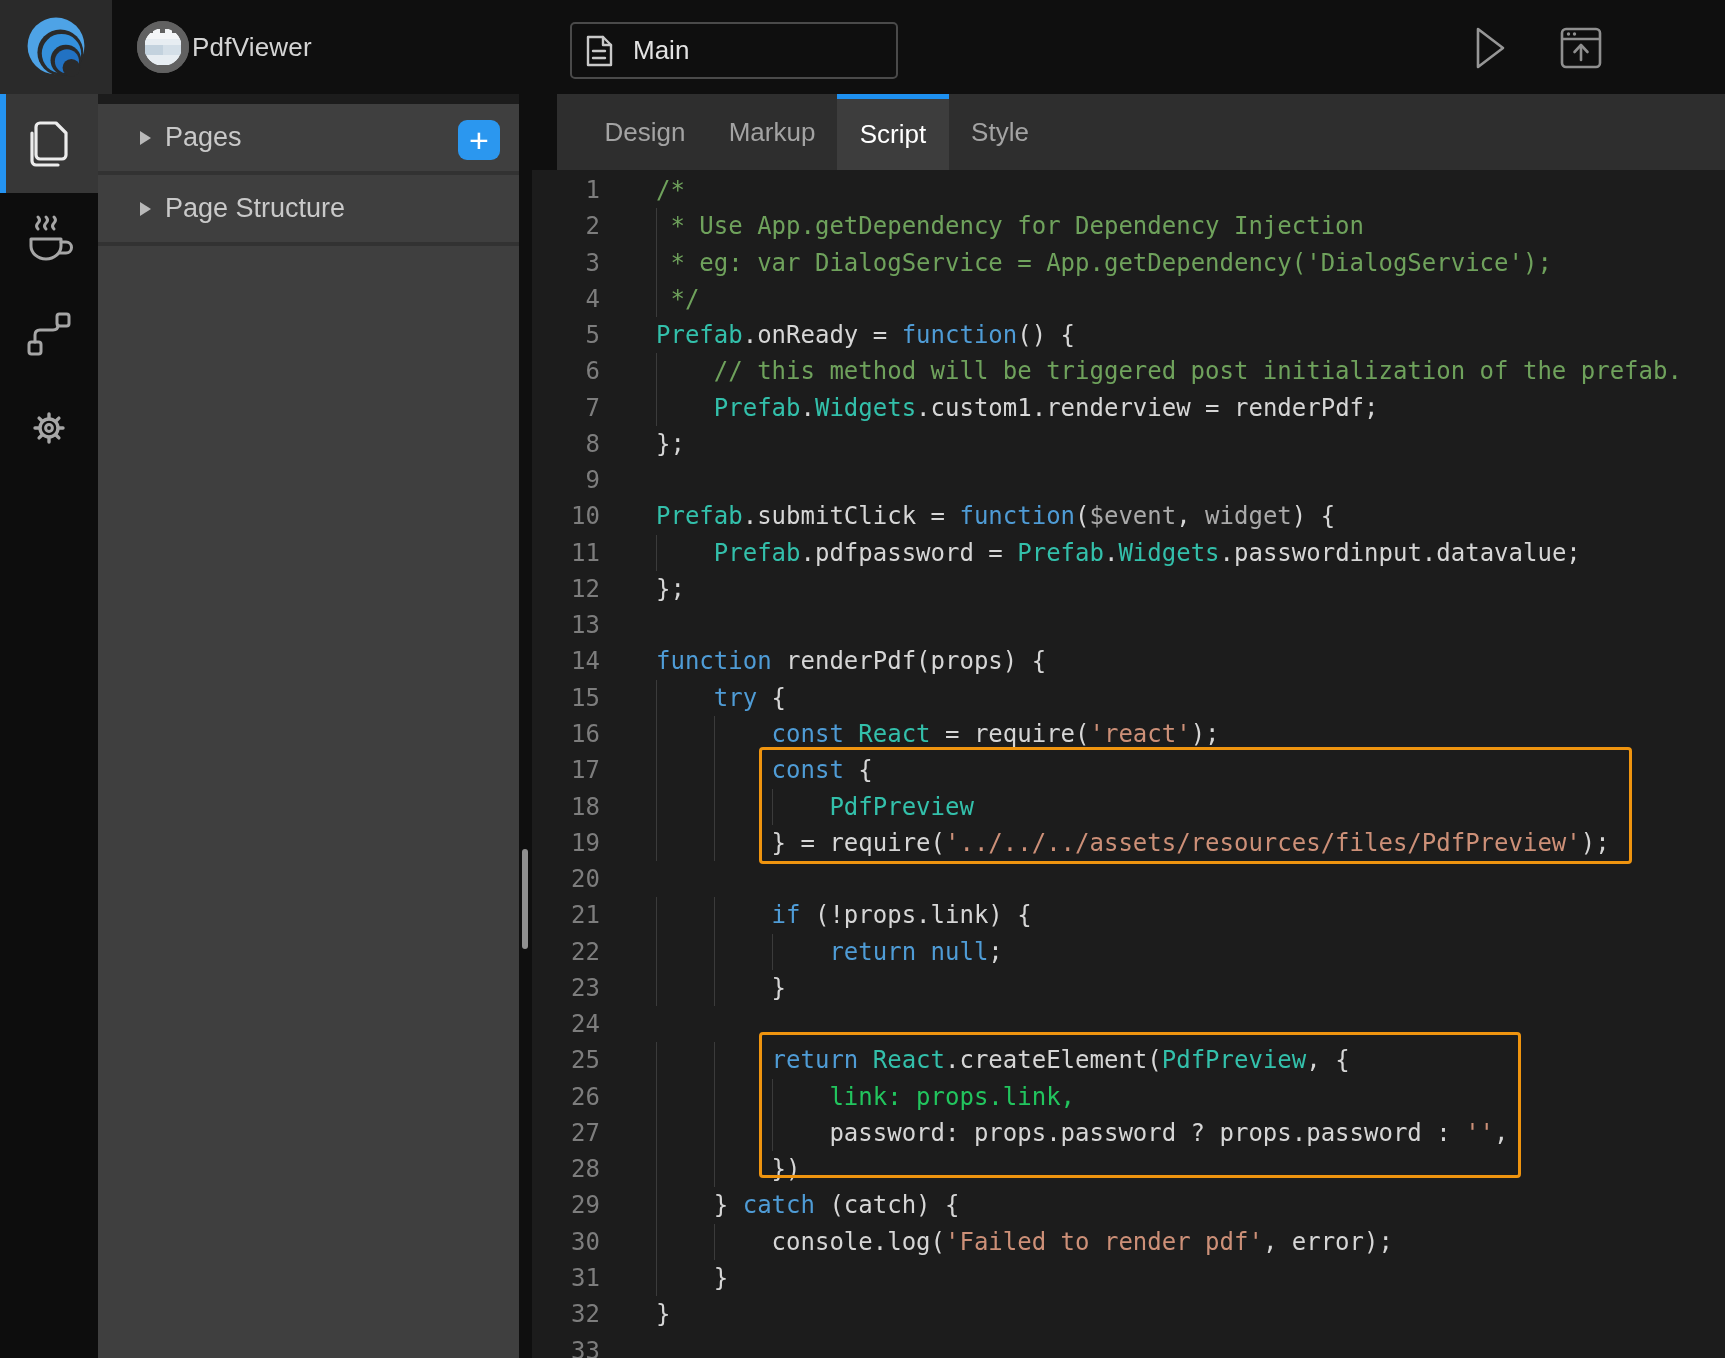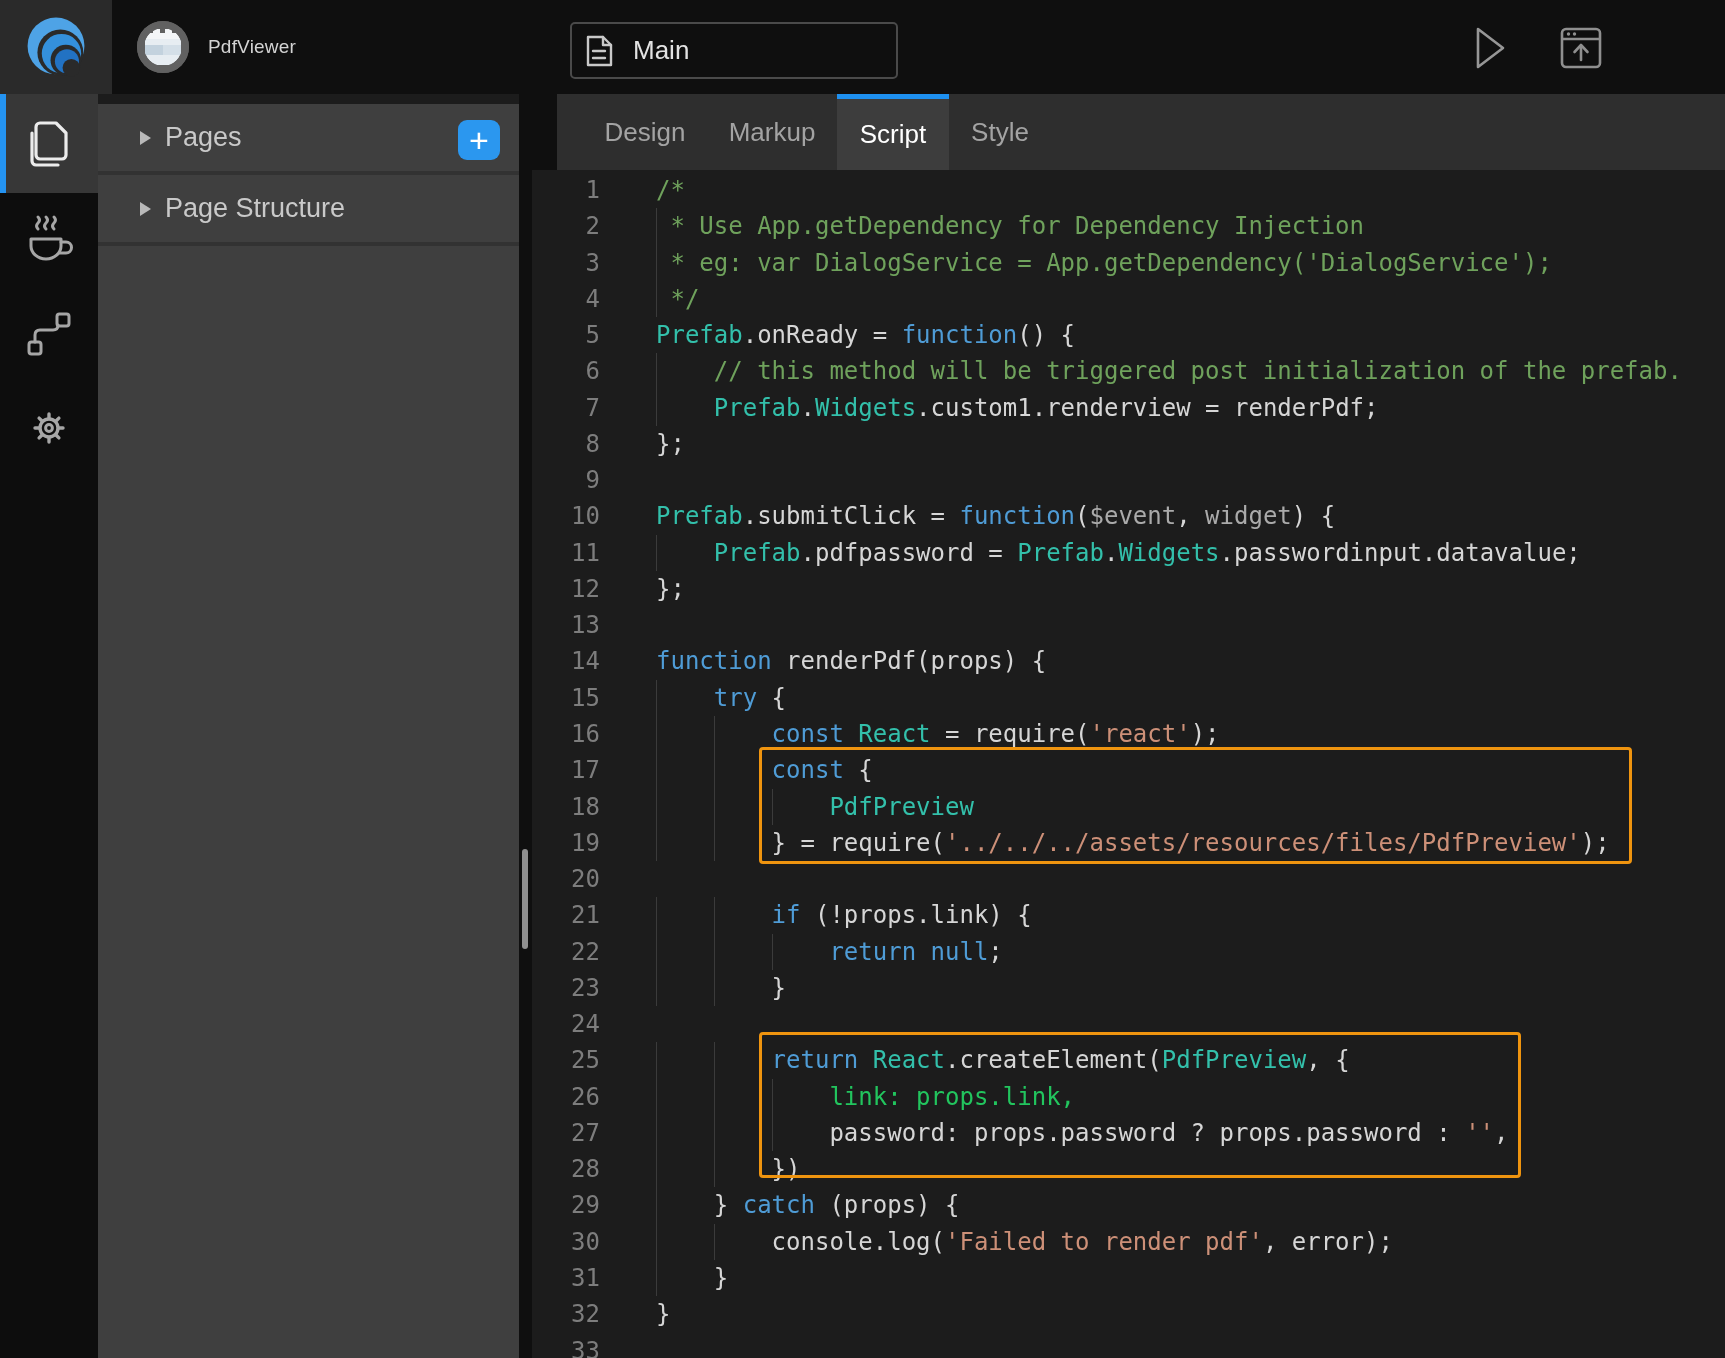--- a/index.html
+++ b/index.html
@@ -7,22 +7,22 @@
   .stage{
     position:relative; width:1725px; height:1358px; overflow:hidden;
     background:#1c1c1c; font-family:"Liberation Sans", sans-serif;
     -webkit-font-smoothing:antialiased;
   }
   
   .topbar{ position:absolute; left:0; top:0; width:1725px; height:94px; background:#0f0f0f; }
   .logo-square{ position:absolute; left:0; top:0; width:112px; height:94px; background:#2a2a2a;
     display:flex; align-items:center; justify-content:center; }
   .avatar{ position:absolute; left:137px; top:21px; width:52px; height:52px; }
-  .app-title{ position:absolute; left:208px; top:0; height:94px; display:flex; align-items:center;
-    color:#d4d4d4; font-size:19px; letter-spacing:.2px;text-align:right; }
+  .app-title{ position:absolute; left:192px; top:0; height:94px; display:flex; align-items:center;
+    color:#d4d4d4; font-size:26px; letter-spacing:.2px;text-align:right; }
   .main-box{ position:absolute; left:570px; top:22px; width:328px; height:57px;
     border:2px solid #4a4a4a; border-radius:5px; display:flex; align-items:center; }
   .main-box .doc{ margin-left:14px; }
   .main-box .lbl{ margin-left:20px; color:#e3e3e3; font-size:26px; }
   .top-icon{ position:absolute; top:26px; display:flex; align-items:center; justify-content:center; cursor:pointer; }
   .run-btn{ left:1470px; width:42px; height:44px; }
   .preview-btn{ left:1558px; width:46px; height:44px; }
 
   
   .rail{ position:absolute; left:0; top:94px; width:98px; height:1264px; background:#0d0d0d; }
@@ -226,21 +226,21 @@
       <div class="cl"><span class="guide" style="left: 124px;"></span><span class="guide" style="left: 181.803px;"></span><span class="ln" style="color: rgb(125, 125, 125);">19</span><span>        </span><span style="color: rgb(214, 214, 214);">} = require(</span><span style="color: rgb(205, 144, 120);">'../../../assets/resources/files/PdfPreview'</span><span style="color: rgb(214, 214, 214);">);</span></div>
       <div class="cl"><span class="ln" style="color: rgb(125, 125, 125);">20</span></div>
       <div class="cl"><span class="guide" style="left: 124px;"></span><span class="guide" style="left: 181.803px;"></span><span class="ln" style="color: rgb(125, 125, 125);">21</span><span>        </span><span style="color: rgb(79, 156, 214);">if</span><span style="color: rgb(214, 214, 214);"> (!props.link) {</span></div>
       <div class="cl"><span class="guide" style="left: 124px;"></span><span class="guide" style="left: 181.803px;"></span><span class="guide" style="left: 239.606px;"></span><span class="ln" style="color: rgb(125, 125, 125);">22</span><span>            </span><span style="color: rgb(79, 156, 214);">return</span><span style="color: rgb(214, 214, 214);"> </span><span style="color: rgb(79, 156, 214);">null</span><span style="color: rgb(214, 214, 214);">;</span></div>
       <div class="cl"><span class="guide" style="left: 124px;"></span><span class="guide" style="left: 181.803px;"></span><span class="ln" style="color: rgb(125, 125, 125);">23</span><span>        </span><span style="color: rgb(214, 214, 214);">}</span></div>
       <div class="cl"><span class="ln" style="color: rgb(125, 125, 125);">24</span></div>
       <div class="cl"><span class="guide" style="left: 124px;"></span><span class="guide" style="left: 181.803px;"></span><span class="ln" style="color: rgb(125, 125, 125);">25</span><span>        </span><span style="color: rgb(79, 156, 214);">return</span><span style="color: rgb(214, 214, 214);"> </span><span style="color: rgb(51, 192, 171);">React</span><span style="color: rgb(214, 214, 214);">.createElement(</span><span style="color: rgb(51, 192, 171);">PdfPreview</span><span style="color: rgb(214, 214, 214);">, {</span></div>
       <div class="cl"><span class="guide" style="left: 124px;"></span><span class="guide" style="left: 181.803px;"></span><span class="guide" style="left: 239.606px;"></span><span class="ln" style="color: rgb(125, 125, 125);">26</span><span>            </span><span style="color: #22c55e;">link: props.link,</span></div>
       <div class="cl"><span class="guide" style="left: 124px;"></span><span class="guide" style="left: 181.803px;"></span><span class="guide" style="left: 239.606px;"></span><span class="ln" style="color: rgb(125, 125, 125);">27</span><span>            </span><span style="color: rgb(214, 214, 214);">password: props.password ? props.password : </span><span style="color: rgb(205, 144, 120);">''</span><span style="color: rgb(214, 214, 214);">,</span></div>
       <div class="cl"><span class="guide" style="left: 124px;"></span><span class="guide" style="left: 181.803px;"></span><span class="ln" style="color: rgb(125, 125, 125);">28</span><span>        </span><span style="color: rgb(214, 214, 214);">})</span></div>
-      <div class="cl"><span class="guide" style="left: 124px;"></span><span class="ln" style="color: rgb(125, 125, 125);">29</span><span>    </span><span style="color: rgb(214, 214, 214);">} </span><span style="color: rgb(79, 156, 214);">catch</span><span style="color: rgb(214, 214, 214);"> (props) {</span></div>
+      <div class="cl"><span class="guide" style="left: 124px;"></span><span class="ln" style="color: rgb(125, 125, 125);">29</span><span>    </span><span style="color: rgb(214, 214, 214);">} </span><span style="color: rgb(79, 156, 214);">catch</span><span style="color: rgb(214, 214, 214);"> (catch) {</span></div>
       <div class="cl"><span class="guide" style="left: 124px;"></span><span class="guide" style="left: 181.803px;"></span><span class="ln" style="color: rgb(125, 125, 125);">30</span><span>        </span><span style="color: rgb(214, 214, 214);">console.log(</span><span style="color: rgb(205, 144, 120);">'Failed to render pdf'</span><span style="color: rgb(214, 214, 214);">, error);</span></div>
       <div class="cl"><span class="guide" style="left: 124px;"></span><span class="ln" style="color: rgb(125, 125, 125);">31</span><span>    </span><span style="color: rgb(214, 214, 214);">}</span></div>
       <div class="cl"><span class="ln" style="color: rgb(125, 125, 125);">32</span><span></span><span style="color: rgb(214, 214, 214);">}</span></div>
       <div class="cl"><span class="ln" style="color: rgb(125, 125, 125);">33</span></div>
     </div>
 
   <div id="hl-layer">
       <div class="hl-box" style="left: 759px; top: 747px; width: 873px; height: 117px; border-color: rgb(239, 148, 15);"></div>
       <div class="hl-box" style="left: 759px; top: 1032px; width: 762px; height: 146px; border-color: rgb(239, 148, 15);"></div>
     </div>

